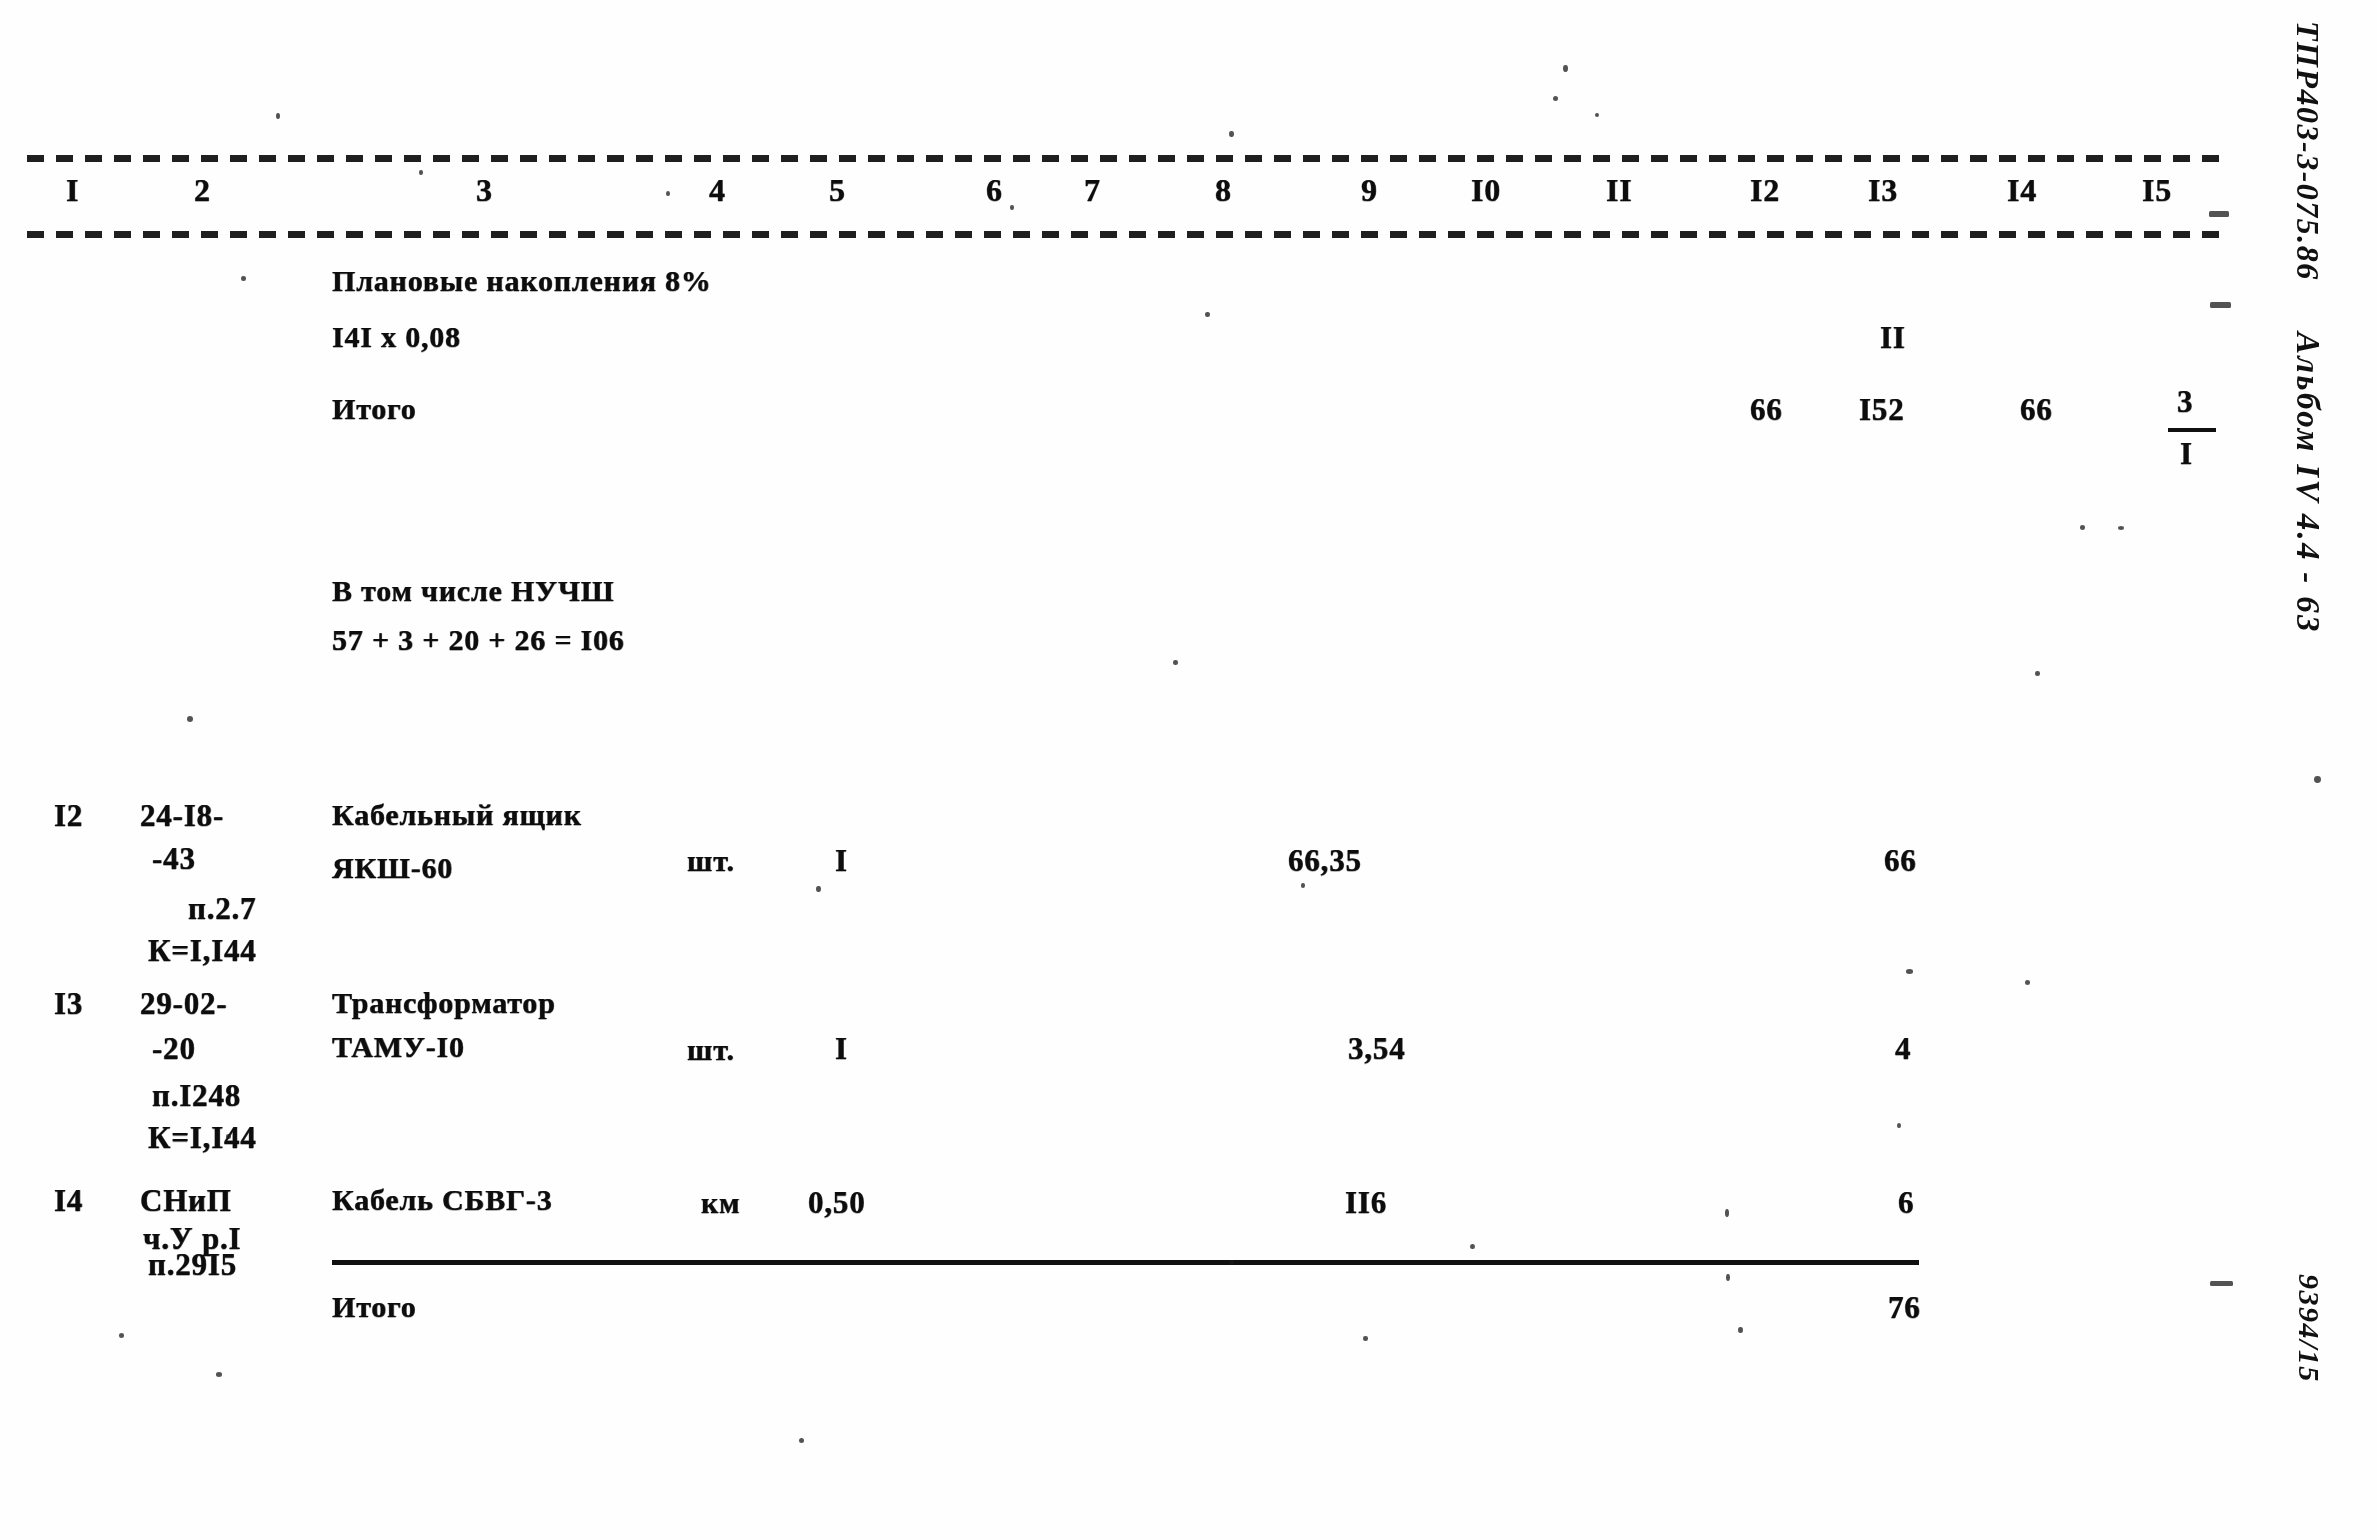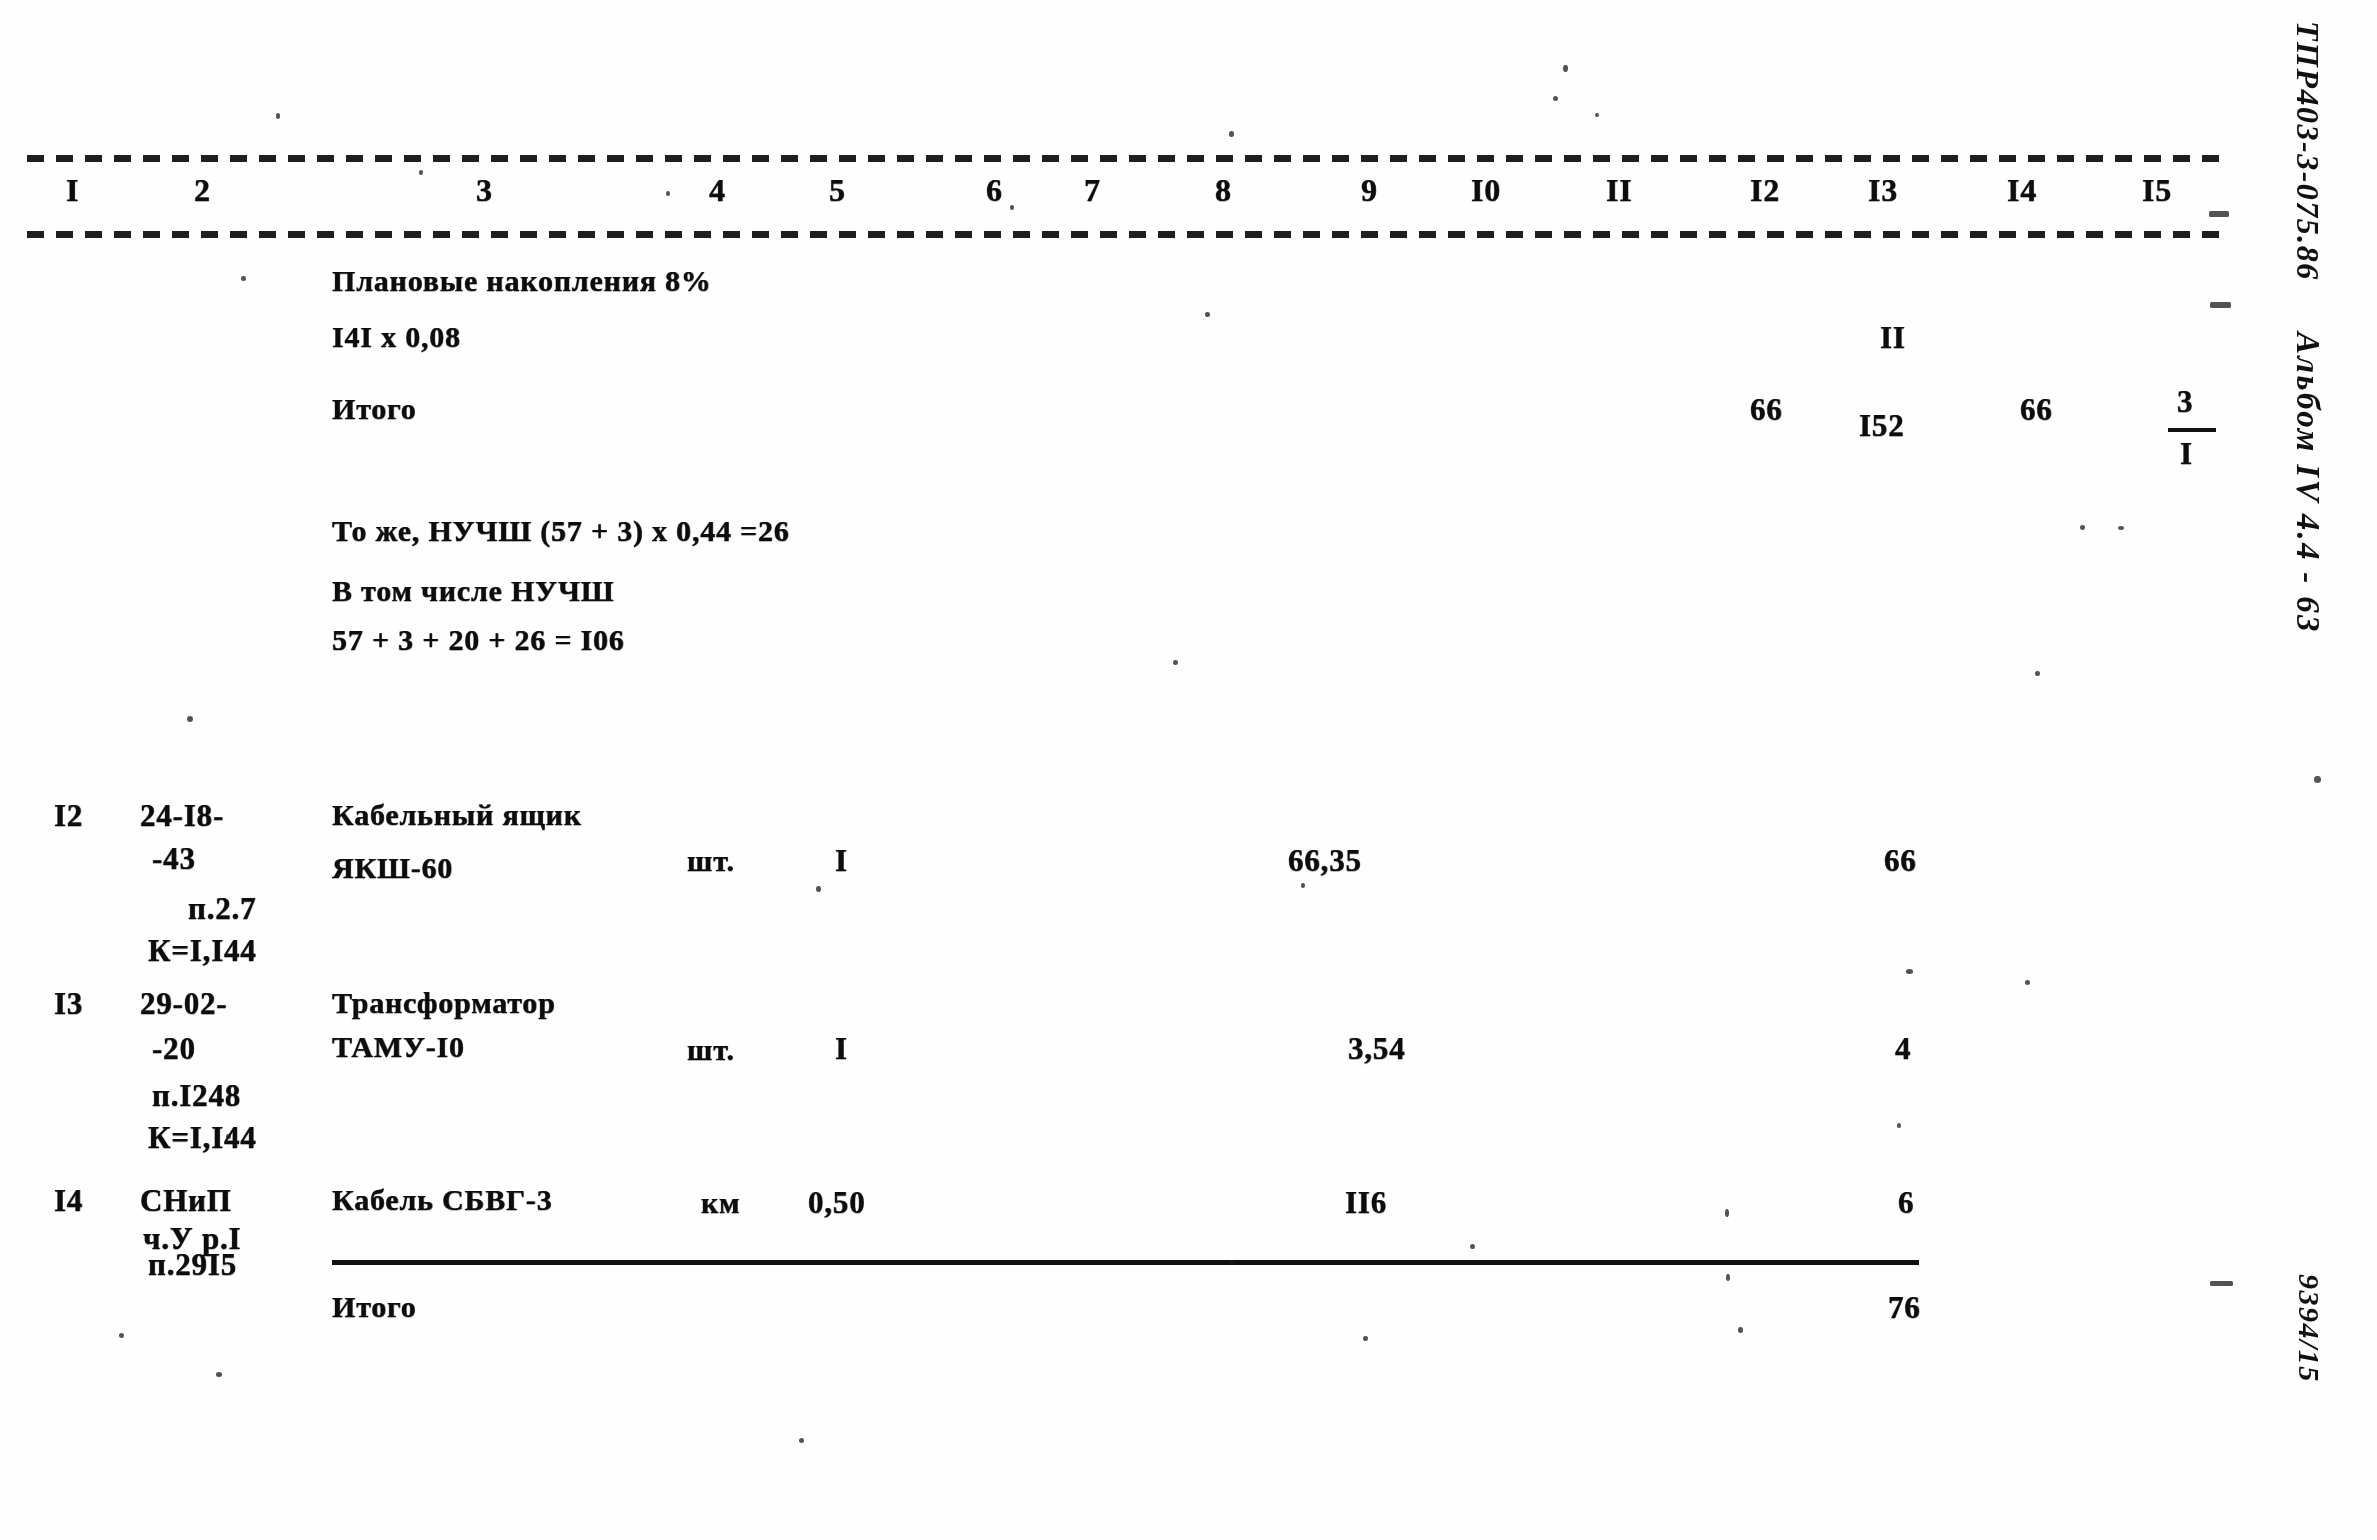--- a/index.html
+++ b/index.html
@@ -108,27 +108,26 @@
   <div class="cell hdr ink" style="left:1868px;top:172px;">I3</div>
   <div class="cell hdr ink" style="left:2007px;top:172px;">I4</div>
   <div class="cell hdr ink" style="left:2142px;top:172px;">I5</div>
 
   <div class="cell ink" style="left:332px; top:264px;">Плановые накопления 8%</div>
   <div class="cell ink" style="left:332px; top:320px;">I4I x 0,08</div>
   <div class="cell num ink" style="left:1880px; top:320px;">II</div>
 
   <div class="cell ink" style="left:332px; top:392px;">Итого</div>
   <div class="cell num ink" style="left:1750px; top:392px;">66</div>
-  <div class="cell num ink" style="left:1859px; top:408px;">I52</div>
+  <div class="cell num ink" style="left:1859px; top:392px;">I52</div>
   <div class="cell num ink" style="left:2020px; top:392px;">66</div>
   <div class="cell num ink" style="left:2177px; top:384px;">3</div>
   <div class="solidrule" id="rule-fraction"></div>
   <div class="cell num ink" style="left:2180px; top:436px;">I</div>
 
-  <div class="cell ink" style="left:332px; top:514px;">То же, НУЧШ (57 + 3) х 0,44 =26</div>
   <div class="cell ink" style="left:332px; top:574px;">В том числе НУЧШ</div>
   <div class="cell ink" style="left:332px; top:623px;">57 + 3 + 20 + 26 = I06</div>
 
   <div class="cell num ink" style="left:54px;  top:798px;">I2</div>
   <div class="cell num ink" style="left:140px; top:798px;">24-I8-</div>
   <div class="cell num ink" style="left:152px; top:841px;">-43</div>
   <div class="cell num ink" style="left:152px; top:891px;margin-left:36px;">п.2.7</div>
   <div class="cell num ink" style="left:148px; top:933px;">К=I,I44</div>
   <div class="cell ink" style="left:332px; top:798px;">Кабельный ящик</div>
   <div class="cell ink" style="left:332px; top:851px;">ЯКШ-60</div>

